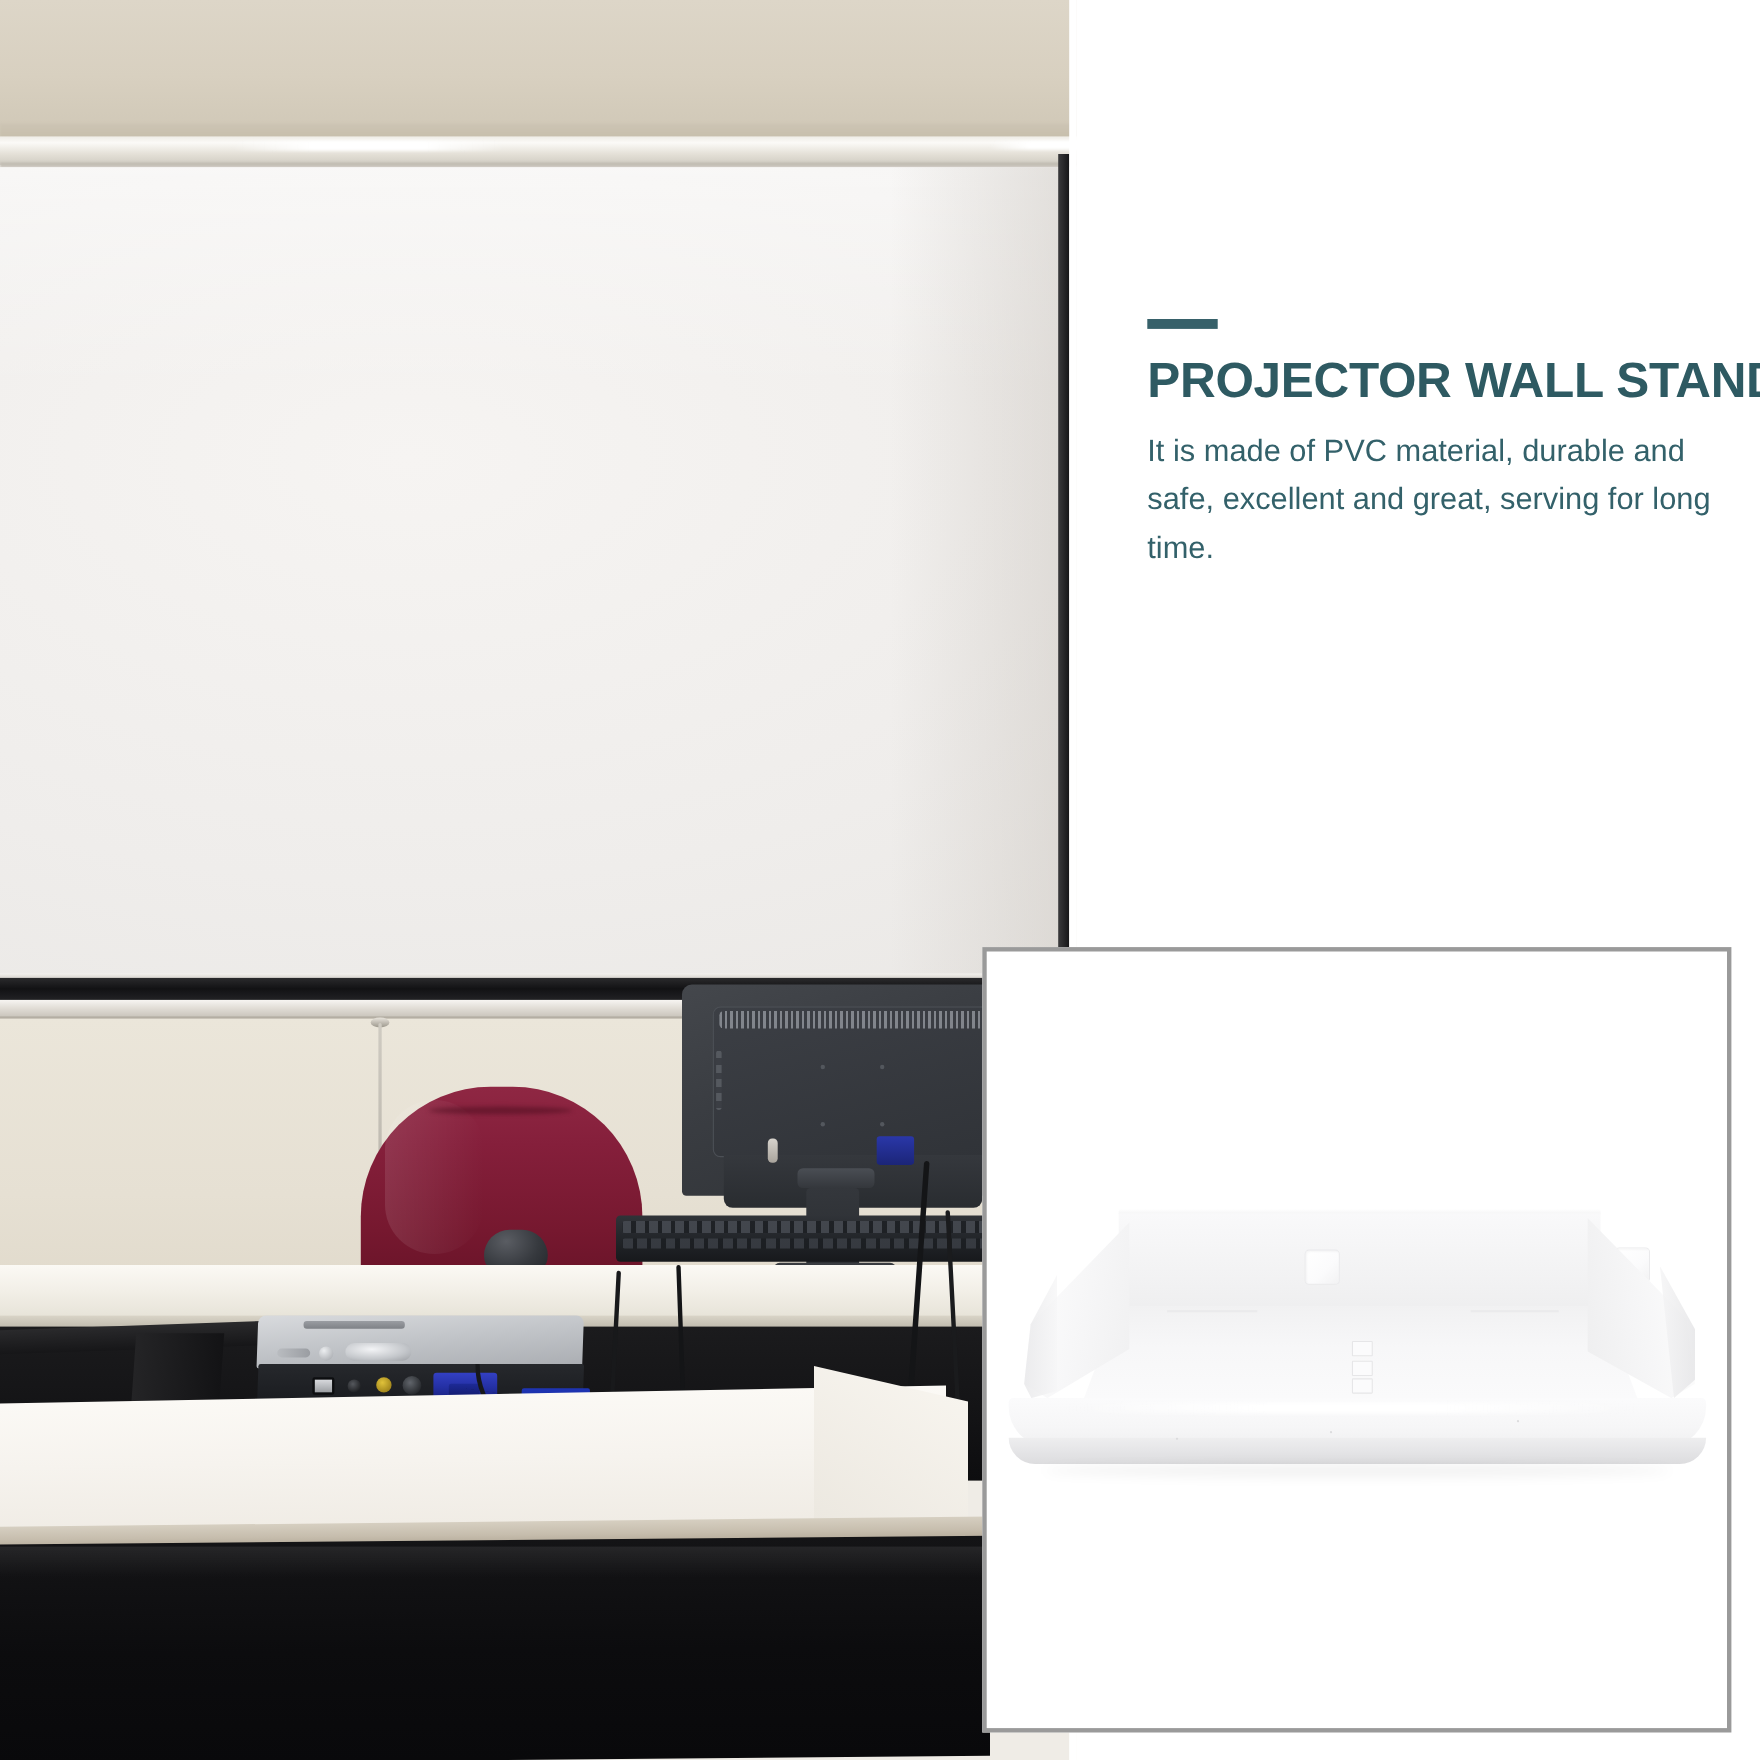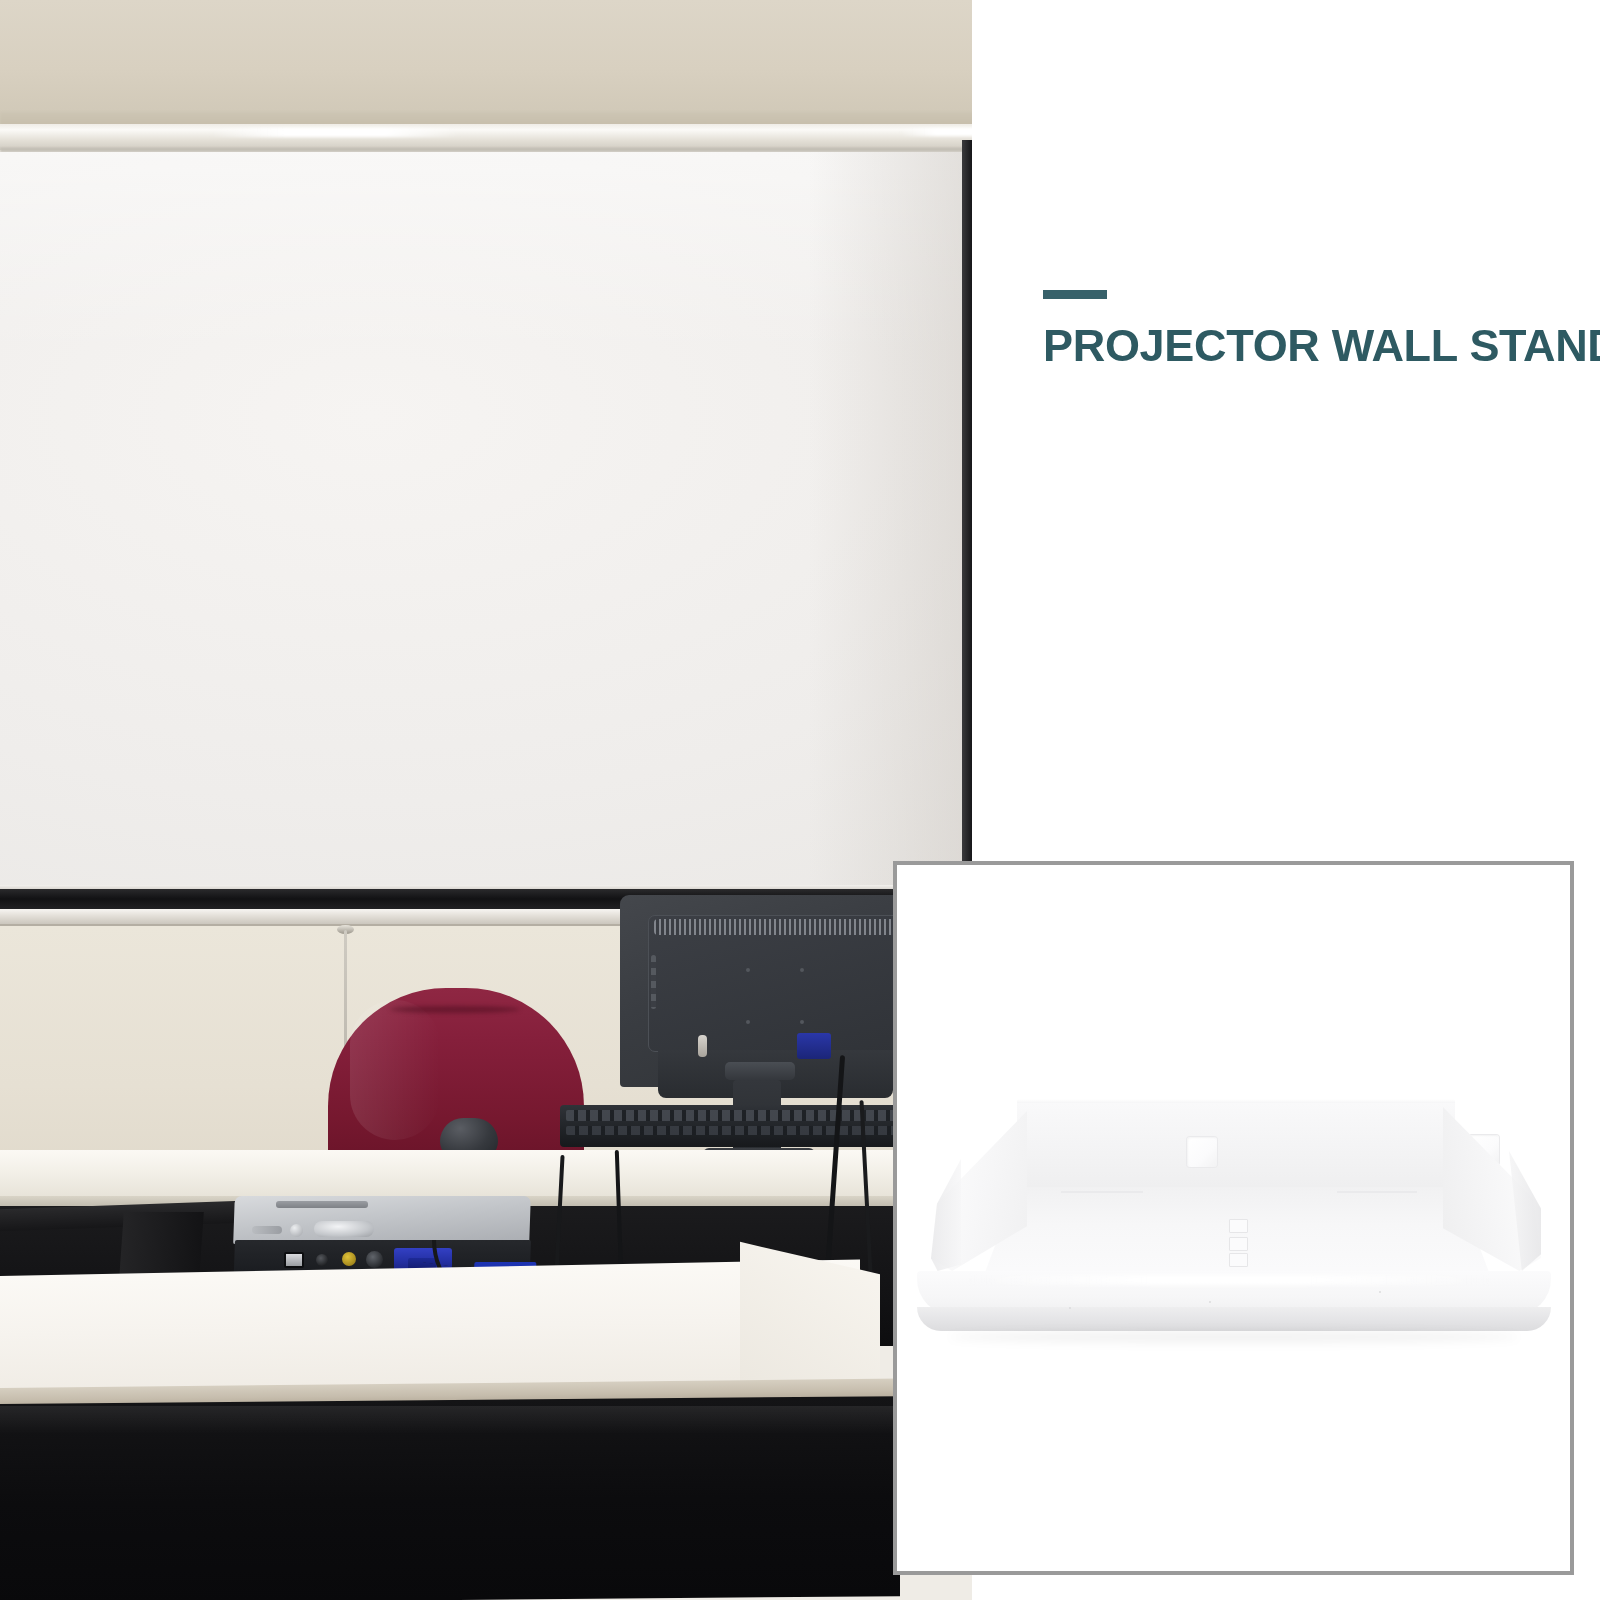--- a/index.html
+++ b/index.html
@@ -507,20 +507,21 @@
     <div class="cabinet-front"></div>
     <div class="cabinet-front-gloss"></div>
 
     <div class="photo-right-frame"></div>
     <div class="photo-right-white"></div>
   </div>
 
   <div class="text-block">
     <div class="accent-bar"></div>
     <h1 class="headline">PROJECTOR WALL STAND</h1>
+    <p class="subcopy">It is made of PVC material, durable and safe, excellent and great, serving for long time.</p>
   </div>
 
   <div class="product-panel">
     <div class="product-stage">
 
       <div class="stand">
 
         <div class="back-wall-top"></div>
         <div class="back-wall">
           <div class="hole hole-l"></div>

